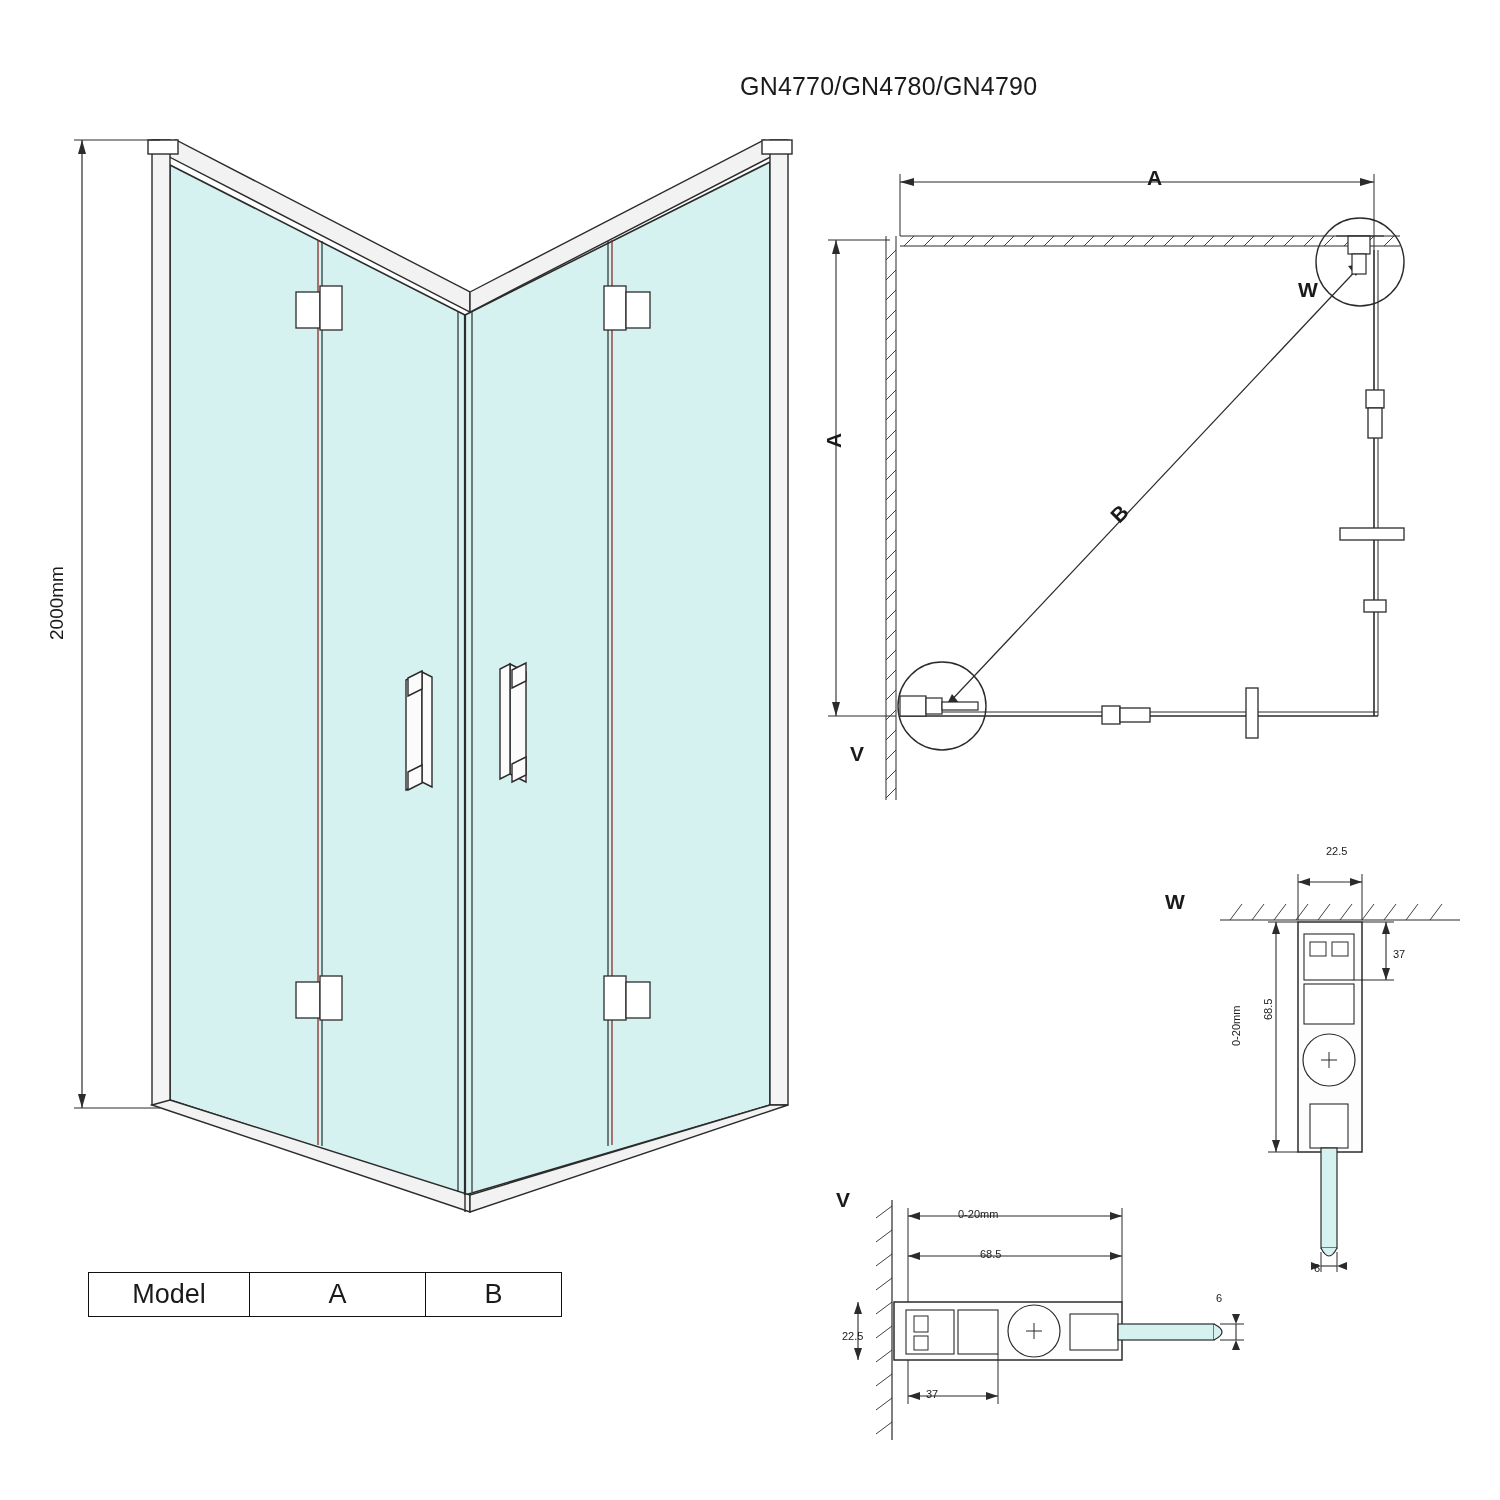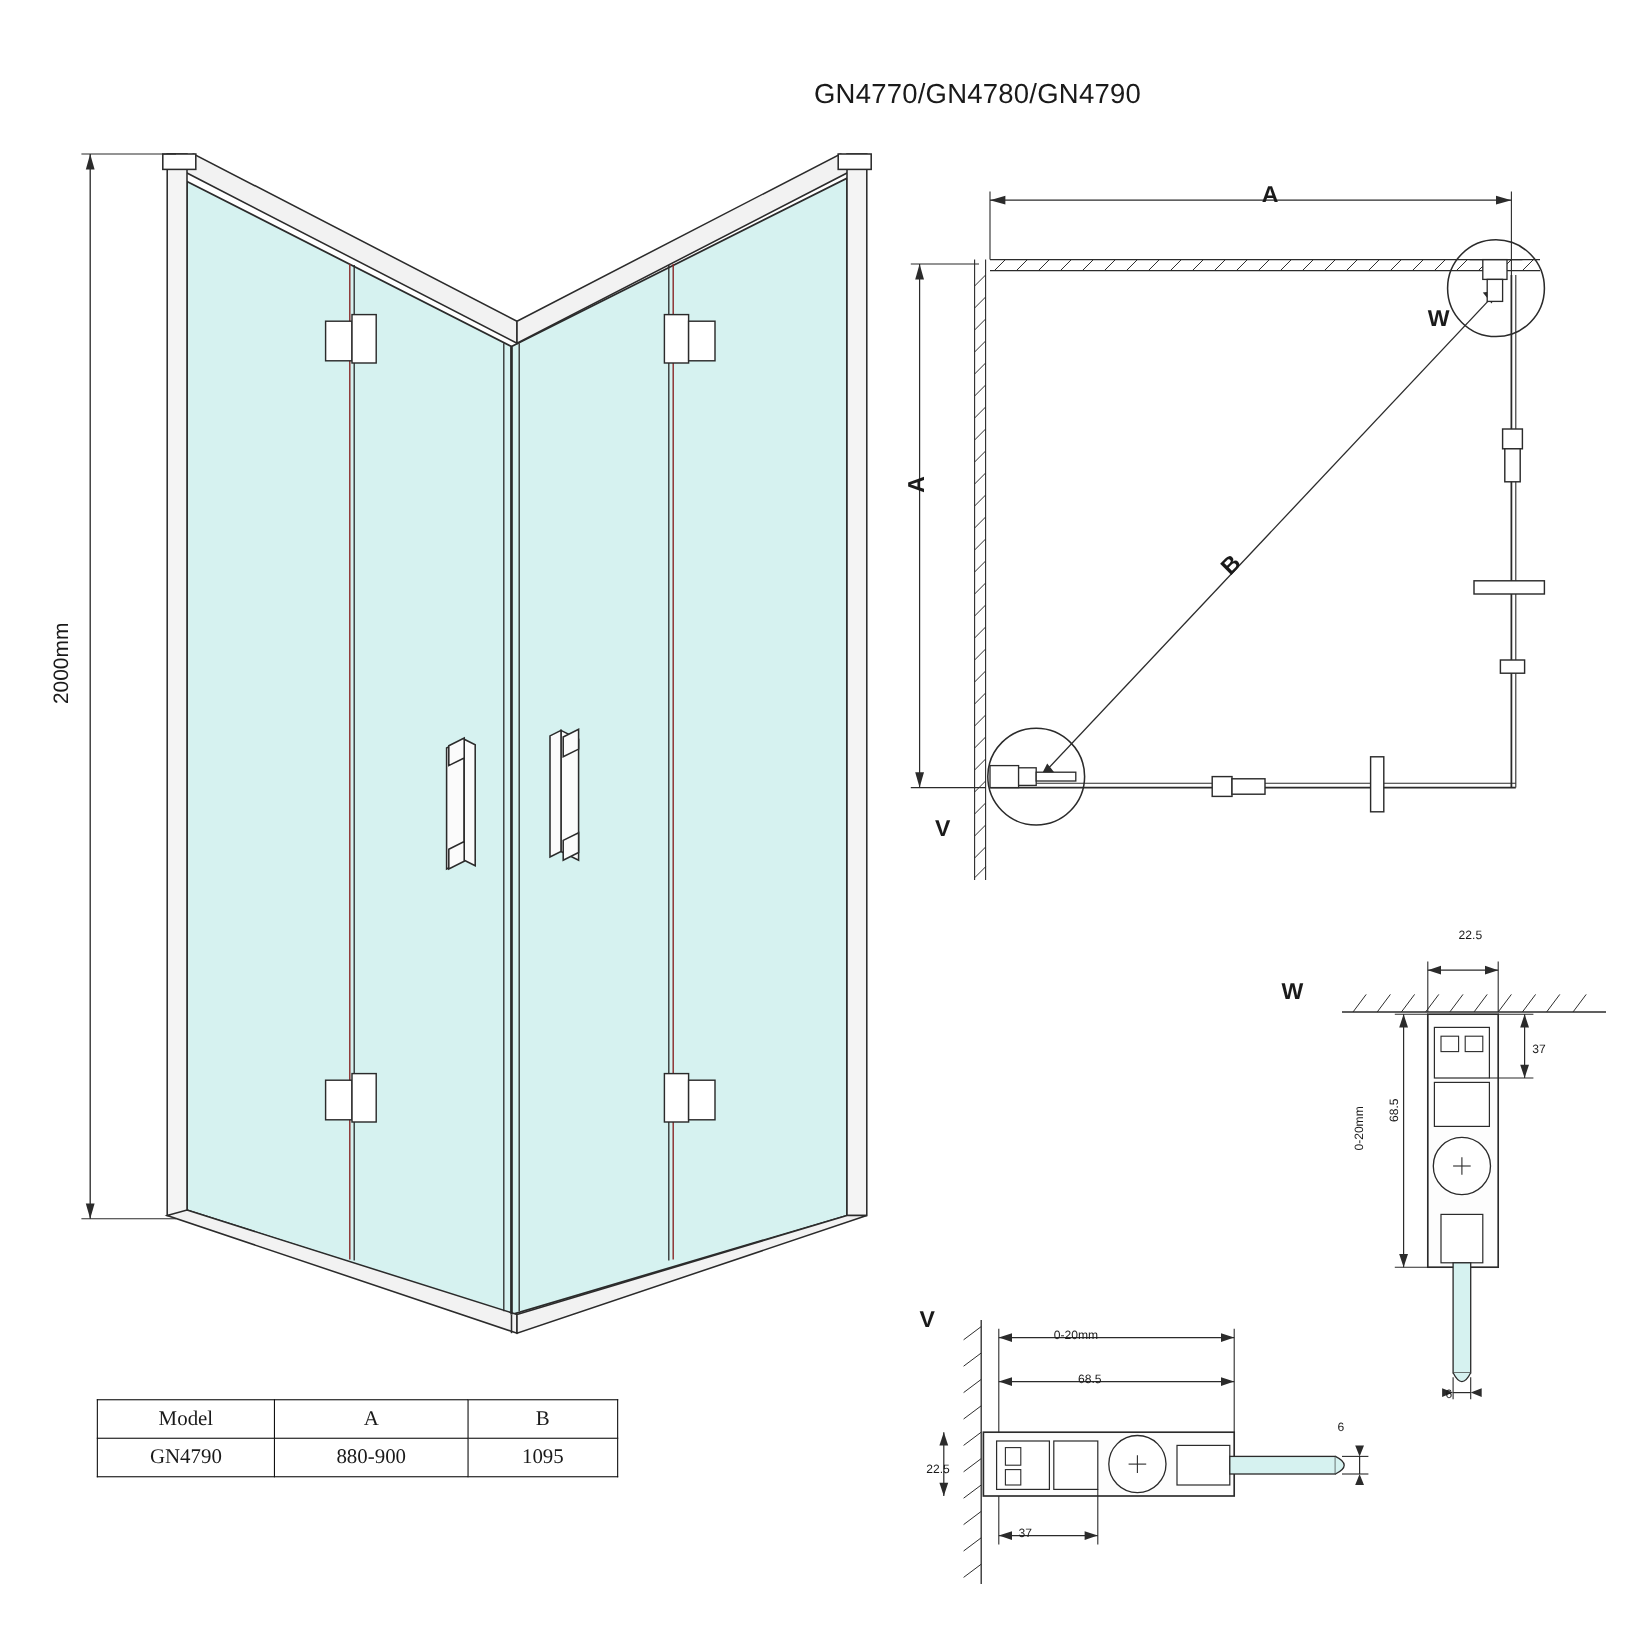--- a/index.html
+++ b/index.html
@@ -4,21 +4,21 @@
 <style>
   html,body{margin:0;padding:0;background:#ffffff;}
   body{width:1500px;height:1500px;position:relative;font-family:"Liberation Sans",sans-serif;color:#1a1a1a;overflow:hidden;}
   .abs{position:absolute;}
   .ttl{font-size:25px;letter-spacing:.2px;}
   .lbl{font-size:19px;}
   .lbl-sm{font-size:11px;}
   .lbl-b{font-size:21px;font-weight:700;}
   svg{display:block;}
   
-  table.spec{border-collapse:collapse;font-size:19px;font-family:Liberation Serif, serif;}
+  table.spec{border-collapse:collapse;font-size:27px;}
   table.spec td,table.spec th{border:1.6px solid #111;padding:6px 10px;text-align:center;font-weight:400;}
   table.spec th{font-weight:400;}
   .rot90{transform:rotate(-90deg);transform-origin:left top;white-space:nowrap;}
 </style>
 </head>
 <body>
 
 <div class="abs ttl" style="left:740px;top:72px;">GN4770/GN4780/GN4790</div>
 
 <div class="abs" style="left:0px;top:100px;">
@@ -355,20 +355,15 @@
 <div class="abs" style="left:88px;top:1272px;">
   <table class="spec">
     <thead>
       <tr>
         <th style="width:140px;">Model</th>
         <th style="width:155px;">A</th>
         <th style="width:115px;">B</th>
       </tr>
     </thead>
     <tbody>
-      <tr>
-        <td>GN4790</td>
-        <td>880-900</td>
-        <td>1095</td>
-      </tr>
     </tbody>
   </table>
 </div>
 
 </body></html>

